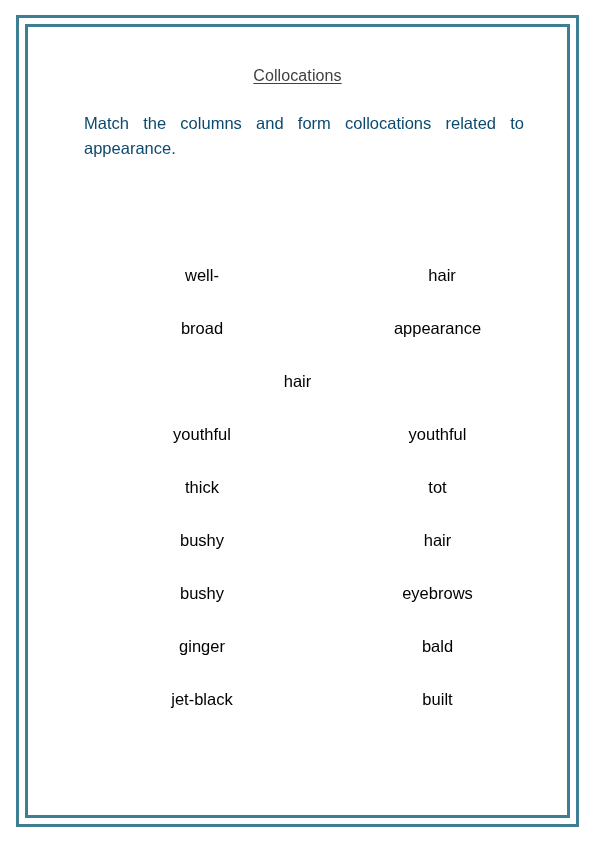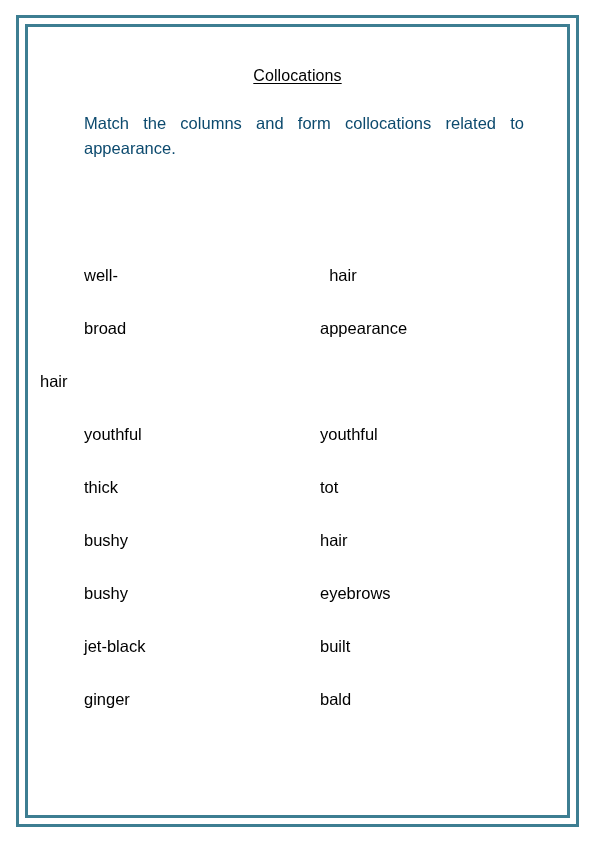--- a/index.html
+++ b/index.html
@@ -52,21 +52,21 @@
     left: 40px;
     top: 40px;
     width: 515px;
     height: 760px;
     box-sizing: border-box;
   }
 
   .worksheet-title {
     text-align: center;
     font-size: 16px;
-    color: #000000;
+    color: #404040;
     margin: 0;
     padding-top: 27px;
     font-weight: normal;
     letter-spacing: 0.1px;
   }
   .worksheet-title span {
     text-decoration: underline;
     text-underline-offset: 2px;
   }
 
@@ -86,20 +86,21 @@
     display: inline-block;
     width: 100%;
   }
 
   
   .match-list {
     margin: 0;
     padding: 0;
     list-style: none;
     padding-top: 44px;
+    text-align: center;
   }
 
   .match-row {
     display: flex;
     align-items: baseline;
     height: 53px;
   }
 
   .col-left {
     width: 280px;
@@ -154,23 +155,23 @@
       </li>
       <li class="match-row">
         <span class="col-left">bushy</span>
         <span class="col-right">hair</span>
       </li>
       <li class="match-row">
         <span class="col-left">bushy</span>
         <span class="col-right">eyebrows</span>
       </li>
       <li class="match-row">
+        <span class="col-left">ginger</span>
+        <span class="col-right">bald</span>
+      </li>
+      <li class="match-row">
         <span class="col-left">jet-black</span>
         <span class="col-right">built</span>
-      </li>
-      <li class="match-row">
-        <span class="col-left">ginger</span>
-        <span class="col-right">bald</span>
       </li>
     </ul>
 
   </div>
 </div>
 
 </body></html>

